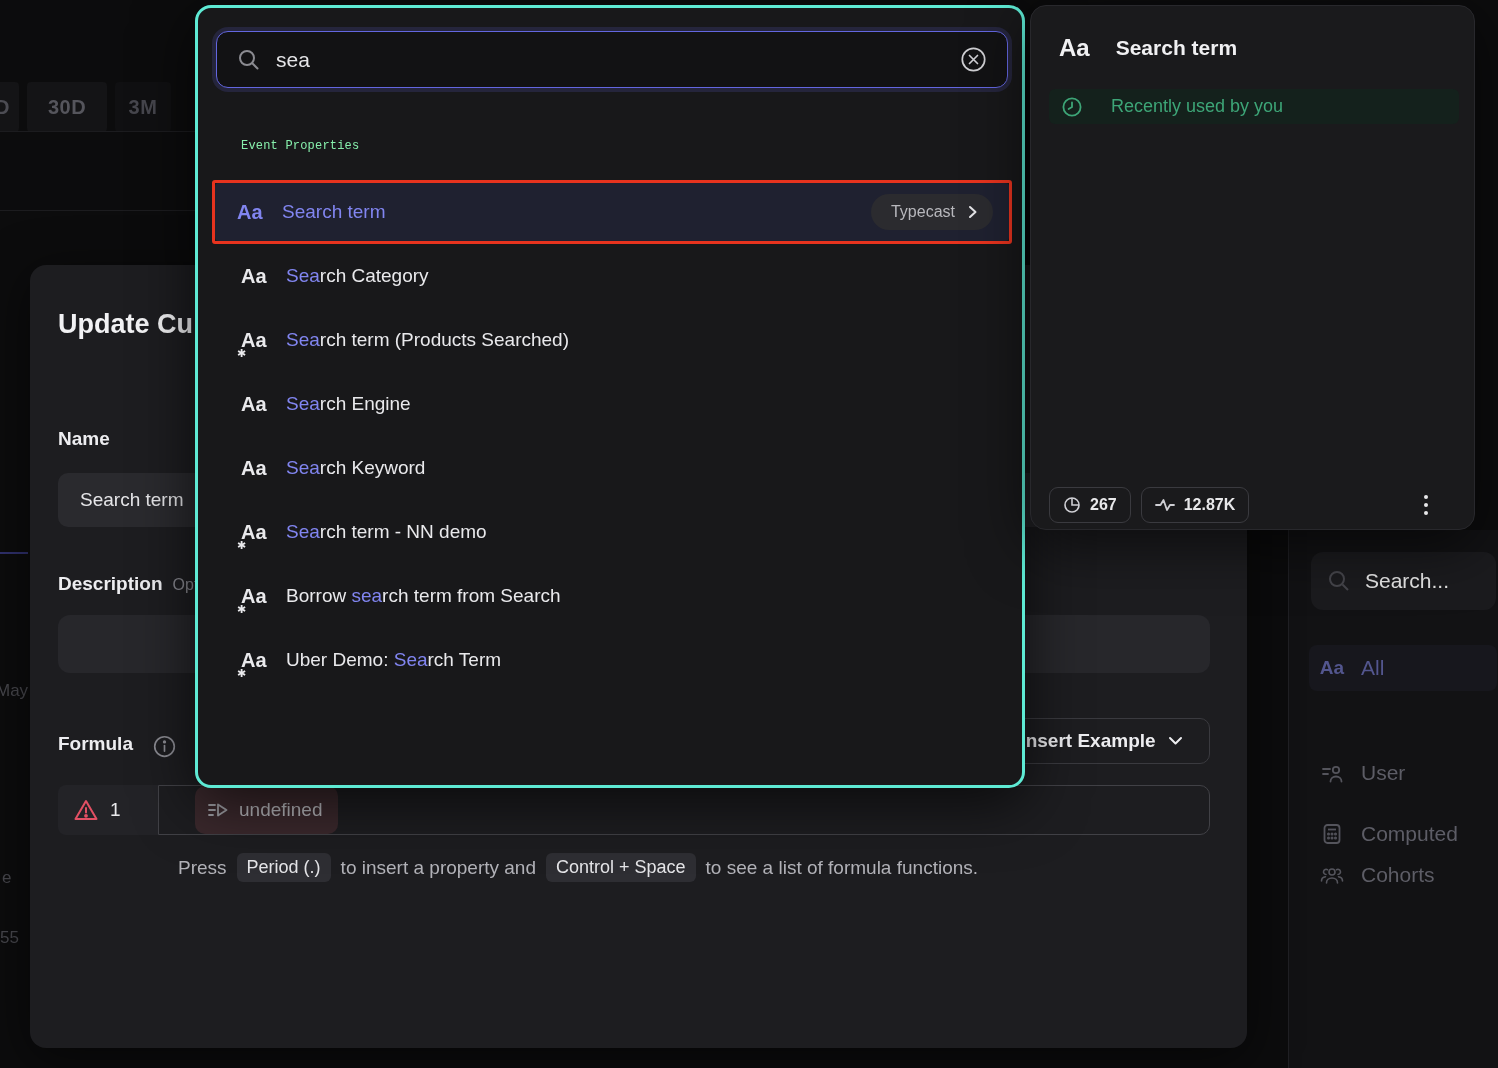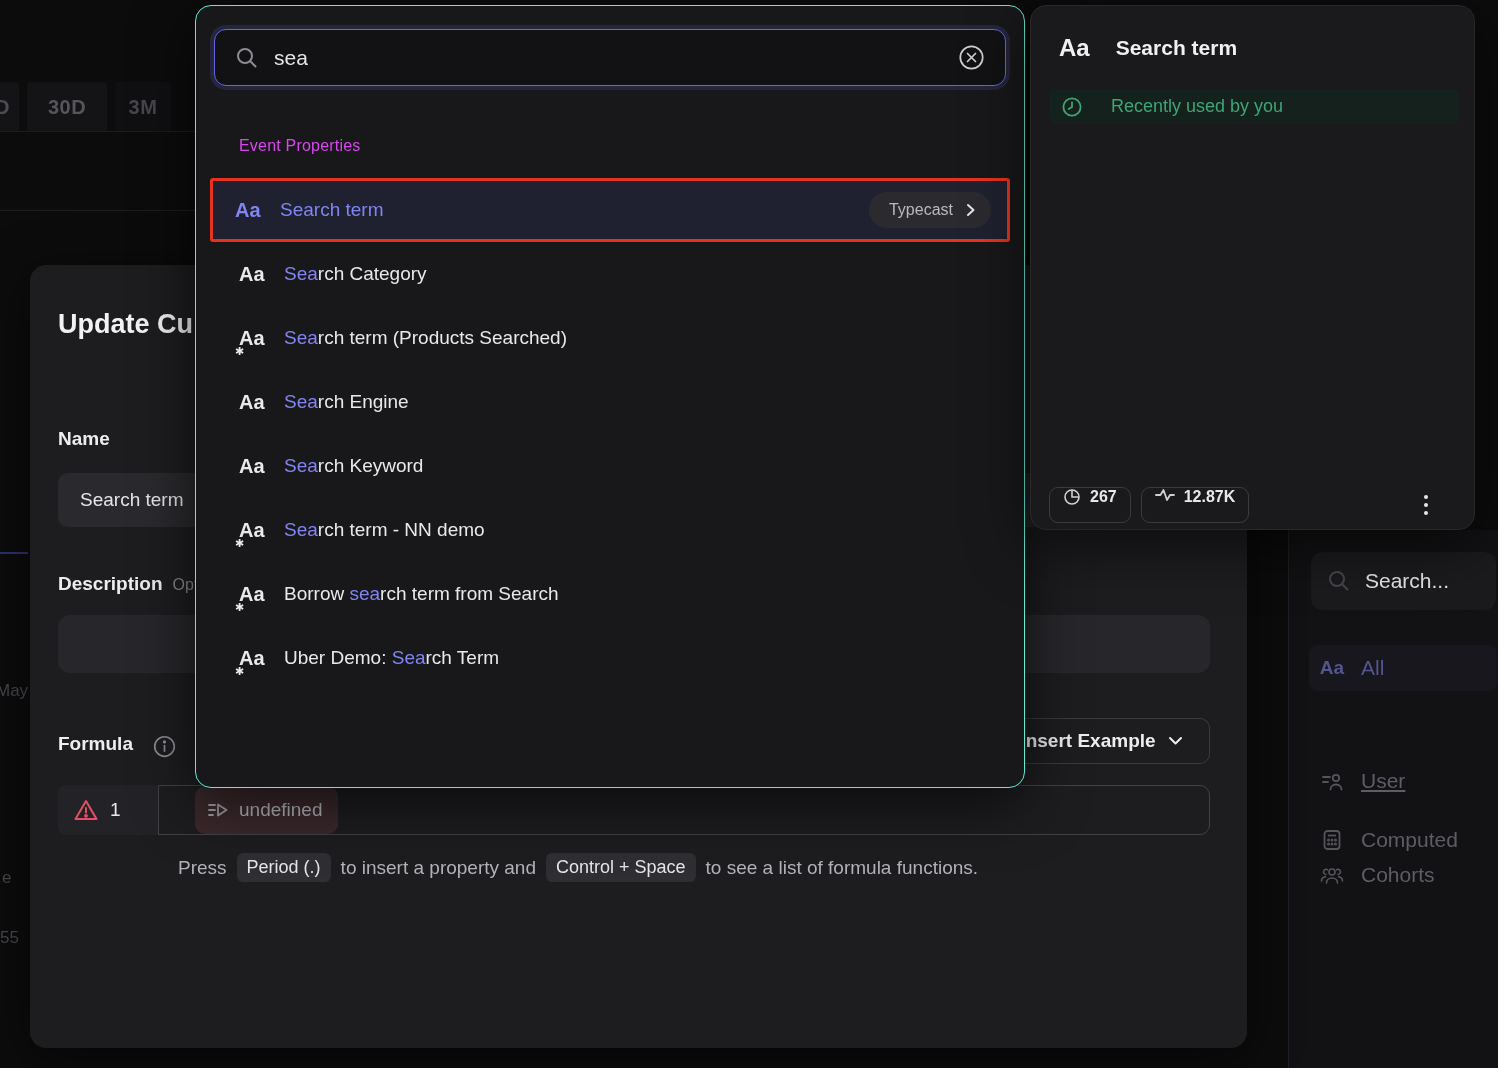--- a/index.html
+++ b/index.html
@@ -62,29 +62,29 @@
   .sb-search .ph { color:#e5e5e5; font-size:21px; }
   .sb-search .mag { color:#45454b; }
   .sb-item { position:absolute; left:20px; width:188px; height:46px; display:flex; align-items:center;
     gap:16px; padding:0 10px; border-radius:8px; color:#5d5d66; font-size:21px; cursor:pointer; }
   .sb-item .ico { width:26px; display:flex; justify-content:center; color:#54545c; }
   .sb-item.active { background:#17171d; color:#53568e; }
   .sb-item.active .ico { color:#53568e; font-weight:700; font-size:19px; }
 
   
   .dropdown { position:absolute; left:195px; top:5px; width:830px; height:783px; background:#18181a;
-    border:1px solid #5eead4; border-radius:16px; z-index:30; box-shadow:0 14px 60px rgba(0,0,0,.65); }
+    border:3px solid #5eead4; border-radius:16px; z-index:30; box-shadow:0 14px 60px rgba(0,0,0,.65); }
   .dd-search { position:absolute; left:18px; top:23px; width:792px; height:57px; background:#121214;
     border:1.5px solid #6366e0; border-radius:12px; box-shadow:0 0 0 4px #25253c;
     display:flex; align-items:center; padding:0 20px; gap:16px; }
   .dd-search input { flex:1; background:transparent; border:none; outline:none; color:#e4e4e7;
     font-size:21px; font-family:"Liberation Sans", sans-serif; }
   .dd-search .mag { color:#8b8b91; }
   .dd-clear { color:#cfcfd3; cursor:pointer; }
-  .dd-section { position:absolute; left:43px; top:131px; font-size:16px; color:#d946ef; letter-spacing:.2px; }
+  .dd-section { position:absolute; left:43px; top:131px; font-size:12px; color:#86efac; letter-spacing:.2px;font-family:Liberation Mono, monospace; }
   .dd-list { position:absolute; left:0; top:172px; width:100%; }
   .selected-wrap { margin:0 14px; width:800px; height:64px; border:3px solid #e7331e; border-radius:3px; }
   .selected-row { width:100%; height:100%; background:#1f2130; border-radius:4px;
     display:flex; align-items:center; padding-left:22px; cursor:pointer; }
   .result-row { height:64px; display:flex; align-items:center; padding-left:43px; cursor:pointer; }
   .result-row:first-of-type { margin-top:6px; }
   .type-icon { position:relative; width:30px; font-size:20px; font-weight:700; color:#e9e9ec; flex-shrink:0; }
   .type-icon.purple { color:#8185f0; }
   .type-icon .ast { position:absolute; left:-4px; bottom:-8px; font-size:11px; font-weight:400; }
   .row-label { margin-left:15px; font-size:19px; color:#e9e9ec; white-space:nowrap; }
@@ -97,21 +97,21 @@
   
   .detail { position:absolute; left:1030px; top:5px; width:445px; height:525px; background:#1a1a1c;
     border:1px solid #28282c; border-radius:16px; z-index:30; box-shadow:0 14px 60px rgba(0,0,0,.6); }
   .detail-head { position:absolute; left:28px; top:28px; display:flex; align-items:center; gap:26px; }
   .detail-head .glyph { font-size:24px; font-weight:700; color:#f0f0f2; }
   .detail-head .title { font-size:21px; font-weight:700; color:#f0f0f2; }
   .recent-badge { position:absolute; left:18px; top:83px; width:410px; height:35px; background:#14211c;
     border-radius:6px; display:flex; align-items:center; gap:28px; padding:0 12px; color:#3da577; font-size:18px; }
   .recent-badge .clk { color:#3da577; }
   .stats-row { position:absolute; left:18px; top:481px; right:18px; display:flex; align-items:center; gap:10px; }
-  .stat-pill { height:36px; border:1px solid #3a3a3f; border-radius:9px; display:flex; align-items:flex-start;
+  .stat-pill { height:36px; border:1px solid #3a3a3f; border-radius:9px; display:flex; align-items:center;
     gap:9px; padding:0 13px; font-size:16px; font-weight:600; color:#e8e8ea; cursor:pointer; }
   .stat-pill .sic { color:#cfcfd4; }
   .kebab { margin-left:auto; margin-right:28px; display:flex; flex-direction:column; gap:4px; cursor:pointer; }
   .kebab i { width:4px; height:4px; border-radius:50%; background:#e8e8ea; }
 </style>
 </head>
 <body>
 
 <div class="screen">
 
@@ -134,32 +134,32 @@
             <circle cx="10" cy="10" r="7"></circle>
             <line x1="15.5" y1="15.5" x2="21" y2="21"></line>
           </svg>
       </span>
       <span class="ph">Search...</span>
     </div>
     <div class="sb-item active" style="top:115px;">
       <span class="ico">Aa</span>
       <span>All</span>
     </div>
-    <div class="sb-item" style="top:228px;text-decoration:underline;">
+    <div class="sb-item" style="top:220px;">
       <span class="ico">
         <svg width="22" height="22" viewBox="0 0 22 22" fill="none" stroke="currentColor" stroke-width="1.8" stroke-linecap="round">
             <path d="M2 7h7"></path>
             <path d="M2 12h5"></path>
             <circle cx="15" cy="8" r="3.2"></circle>
             <path d="M9.5 19.5c0-3 2.4-5 5.5-5s5.5 2 5.5 5"></path>
           </svg>
       </span>
       <span>User</span>
     </div>
-    <div class="sb-item" style="top:287px;text-align:center;">
+    <div class="sb-item" style="top:281px;text-align:center;">
       <span class="ico">
         <svg width="22" height="22" viewBox="0 0 22 22" fill="none" stroke="currentColor" stroke-width="1.8">
             <rect x="3.5" y="2" width="15" height="18" rx="3"></rect>
             <line x1="7" y1="6.5" x2="15" y2="6.5"></line>
             <circle cx="7.5" cy="11" r="0.6" fill="currentColor"></circle>
             <circle cx="11" cy="11" r="0.6" fill="currentColor"></circle>
             <circle cx="14.5" cy="11" r="0.6" fill="currentColor"></circle>
             <circle cx="7.5" cy="15" r="0.6" fill="currentColor"></circle>
             <circle cx="11" cy="15" r="0.6" fill="currentColor"></circle>
             <circle cx="14.5" cy="15" r="0.6" fill="currentColor"></circle>

